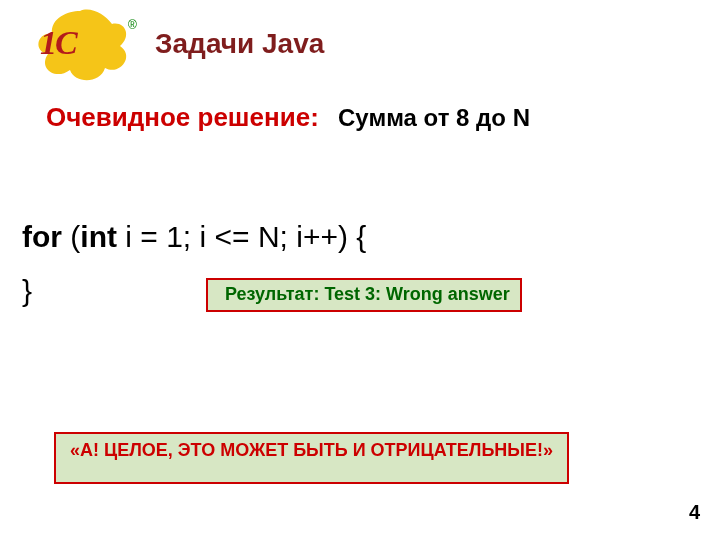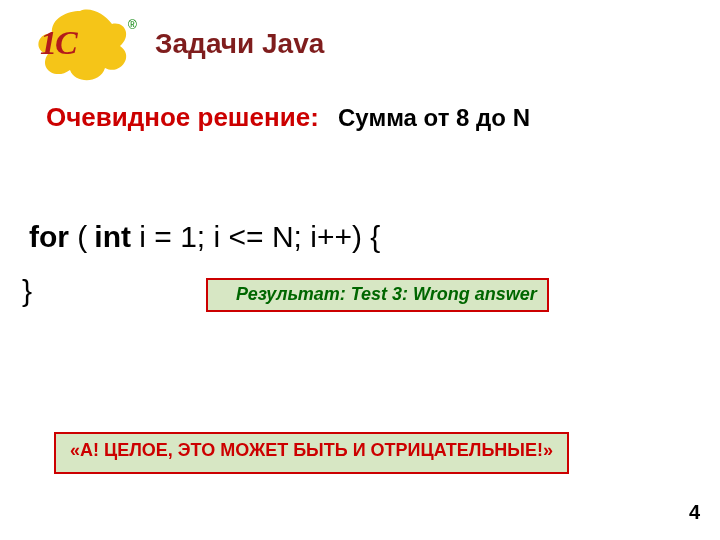--- a/index.html
+++ b/index.html
@@ -69,41 +69,39 @@
     position: absolute;
     left: 22px;
     top: 210px;
     font-size: 30px;
     color: #000;
     line-height: 1.8;
     font-family: Arial, Helvetica, sans-serif;
   }
   .code .kw {
     font-weight: bold;
-    margin-left: 7px;
   }
   .result-box {
     position: absolute;
     left: 206px;
     top: 278px;
     border: 2px solid #cc0000;
     background: #d7e7c4;
-    padding: 4px 10px 5px 28px;
+    padding: 4px 10px 5px 17px;
     font-size: 18px;
     font-weight: bold;
     color: #006600;
-    font-style: italic;
   }
   .insight-box {
     position: absolute;
     left: 54px;
     top: 432px;
     border: 2px solid #cc0000;
     background: #d7e7c4;
-    padding: 6px 14px 11px 14px;
+    padding: 6px 14px 21px 14px;
     font-size: 18px;
     font-weight: bold;
     color: #cc0000;
   }
   .page-num {
     position: absolute;
     right: 20px;
     bottom: 16px;
     font-size: 20px;
     font-weight: bold;

